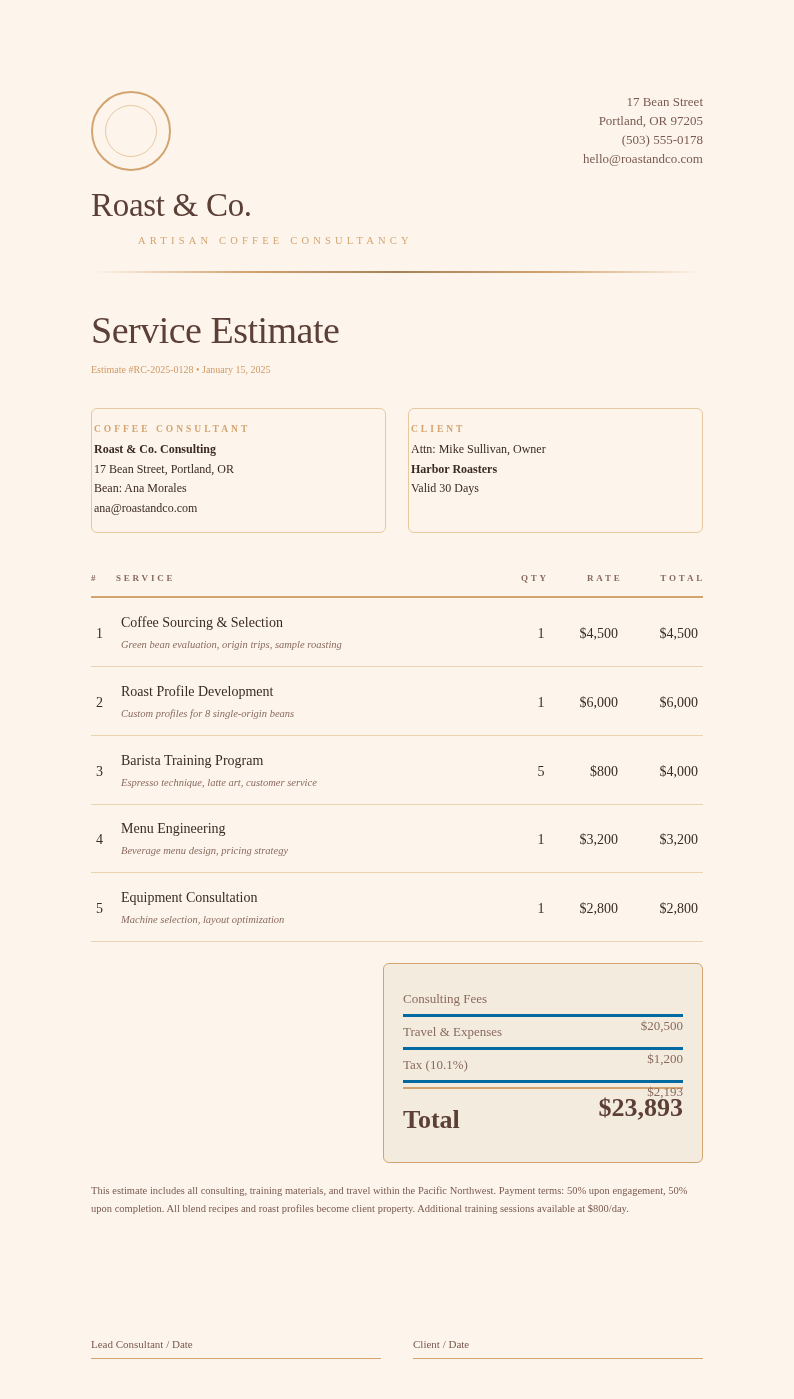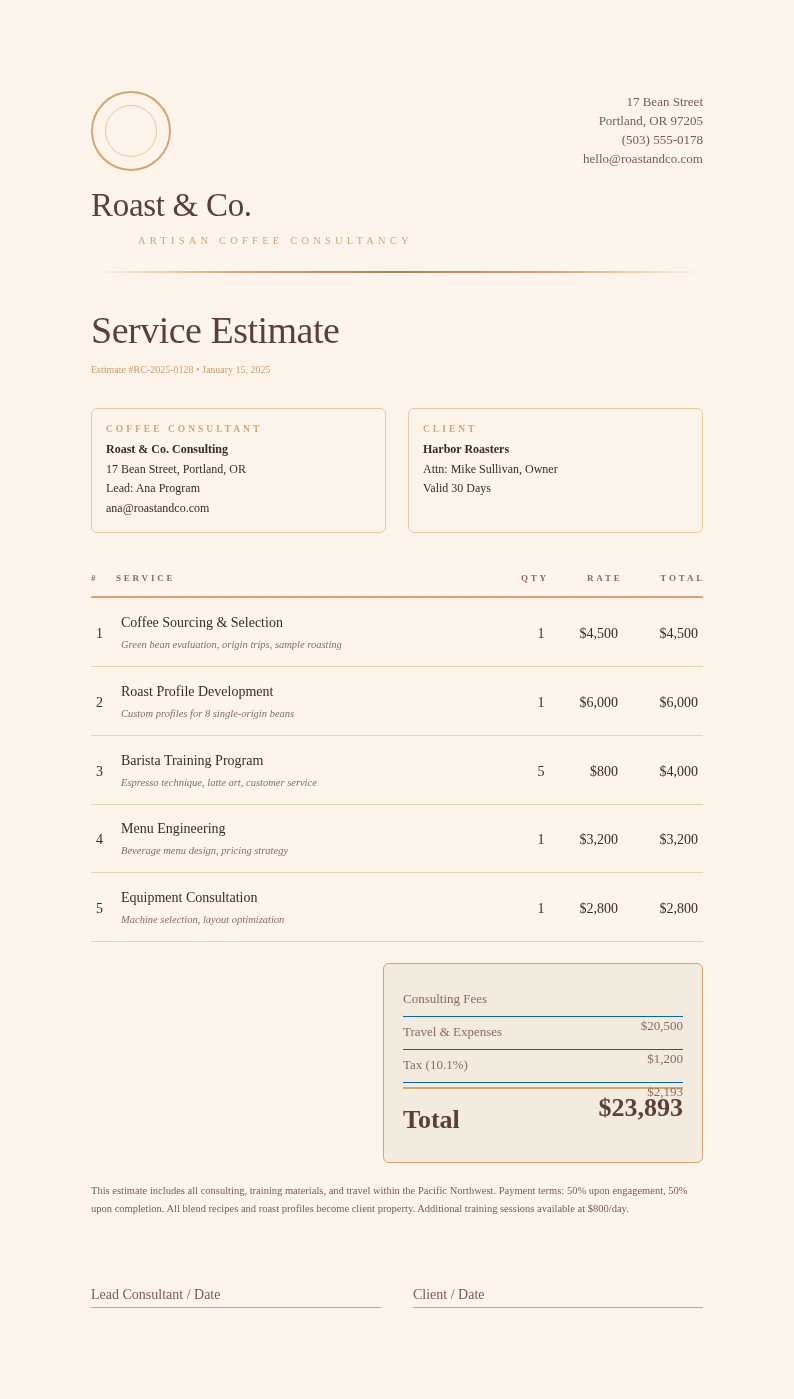--- a/index.html
+++ b/index.html
@@ -13,21 +13,21 @@
 
   .brand { position: absolute; left: 91px; top: 187px; font-size: 33px; color: #5c3f36; letter-spacing: -0.3px; }
   .tagline { position: absolute; left: 91px; top: 235px; font-size: 10.5px; letter-spacing: 4.2px; color: #d4a470; margin-left: 47px; }
 
   .divider { position: absolute; left: 91px; top: 271px; width: 612px; height: 2px;
     background: linear-gradient(to right, rgba(212,164,112,0) 0%, #d4a470 25%, #a88058 50%, #d4a470 75%, rgba(212,164,112,0) 100%); }
 
   .doc-title { position: absolute; left: 91px; top: 308px; font-size: 38px; color: #5c3f36; letter-spacing: -0.5px; }
   .doc-meta { position: absolute; left: 91px; top: 364px; font-size: 10px; color: #d09a66; }
 
-  .card { position: absolute; top: 408px; width: 295px; height: 125px; border: 1px solid #e6c99e; border-radius: 6px; padding: 15px 14px; }
+  .card { position: absolute; top: 408px; width: 295px; height: 125px; border: 1px solid #e6c99e; border-radius: 6px; padding: 15px 2px; }
   .card.left { left: 91px; }
   .card.right { left: 408px; }
   .card-label { font-size: 9.5px; font-weight: bold; letter-spacing: 3px; color: #d4a470; margin-bottom: 6px; }
   .card-line { font-size: 12px; line-height: 19.5px; color: #3a2a24; }
   .card-line.bold { font-weight: bold; }
 
   .thead { position: absolute; left: 91px; top: 572px; width: 612px; height: 26px; border-bottom: 2px solid #d4a470; font-size: 9px; font-weight: bold; letter-spacing: 2.8px; color: #8a6a5e; }
   .th { position: absolute; top: 1px; }
   .th-num { left: 0; }
   .th-service { left: 25px; }
@@ -37,32 +37,32 @@
 
   .row { position: absolute; left: 91px; width: 612px; height: 69px; border-bottom: 1px solid #ead3b0; }
   .cell-num { position: absolute; left: 5px; top: 28px; font-size: 14px; color: #3a2a24; }
   .cell-name { position: absolute; left: 30px; top: 17px; font-size: 14px; color: #3a2a24; }
   .cell-desc { position: absolute; left: 30px; top: 41px; font-size: 10.5px; font-style: italic; color: #8a6a5e; }
   .cell-qty { position: absolute; left: 440px; top: 28px; width: 20px; text-align: center; font-size: 14px; }
   .cell-rate { position: absolute; right: 85px; top: 28px; font-size: 14px; text-align: right; }
   .cell-total { position: absolute; right: 5px; top: 28px; font-size: 14px; text-align: right; }
 
   .summary { position: absolute; left: 383px; top: 963px; width: 320px; height: 200px; background: #f4ebdf; border: 1px solid #d4a470; border-radius: 6px; padding: 20px 19px; }
-  .sum-row { position: relative; height: 33px; border-bottom: 1px solid #0369a1; font-size: 13px; color: #8a6a5e; }
+  .sum-row { position: relative; height: 33px; border-bottom: 3px solid #0369a1; font-size: 13px; color: #8a6a5e; }
   .sum-row span { position: absolute; top: 7px; }
   .sum-row .l { left: 0; }
   .sum-row .r { right: 0; margin-top: 27px; }
   .sum-rule { height: 3px; border-bottom: 2px solid #d4a470; margin-top: 3px; }
   .sum-total { position: relative; height: 60px; font-weight: bold; color: #5c3f36; }
   .sum-total .l { position: absolute; left: 0; top: 16px; font-size: 26px; }
   .sum-total .r { position: absolute; right: 0; top: 4px; font-size: 26px; }
 
   .notes { position: absolute; left: 91px; top: 1182px; width: 615px; font-size: 10.5px; line-height: 18px; color: #7a5a50; }
 
-  .sig { position: absolute; top: 1287px; width: 290px; height: 21px; border-bottom: 1px solid #d4a470; font-size: 14px; color: #7a5a50; }
+  .sig { position: absolute; top: 1338px; width: 290px; height: 21px; border-bottom: 1px solid #d4a470; font-size: 11px; color: #7a5a50; }
   .sig.left { left: 91px; }
   .sig.right { left: 413px; }
 </style>
 </head>
 <body>
 
 <div class="logo">
   <div class="logo-inner"></div>
 </div>
 
@@ -78,28 +78,28 @@
 
 <div class="divider"></div>
 
 <h1 class="doc-title" style="font-weight:normal;">Service Estimate</h1>
 <div class="doc-meta">Estimate #RC-2025-0128 • January 15, 2025</div>
 
 <div class="card left">
   <div class="card-label">COFFEE CONSULTANT</div>
   <div class="card-line bold">Roast &amp; Co. Consulting</div>
   <div class="card-line">17 Bean Street, Portland, OR</div>
-  <div class="card-line">Lead: Ana Program</div>
+  <div class="card-line">Bean: Ana Morales</div>
   <div class="card-line">ana@roastandco.com</div>
 </div>
 
 <div class="card right">
   <div class="card-label">CLIENT</div>
+  <div class="card-line">Attn: Mike Sullivan, Owner</div>
   <div class="card-line bold">Harbor Roasters</div>
-  <div class="card-line">Attn: Mike Sullivan, Owner</div>
   <div class="card-line">Valid 30 Days</div>
 </div>
 
 <div class="thead">
   <span class="th th-num">#</span>
   <span class="th th-service">SERVICE</span>
   <span class="th th-qty">QTY</span>
   <span class="th th-rate">RATE</span>
   <span class="th th-total">TOTAL</span>
 </div>

